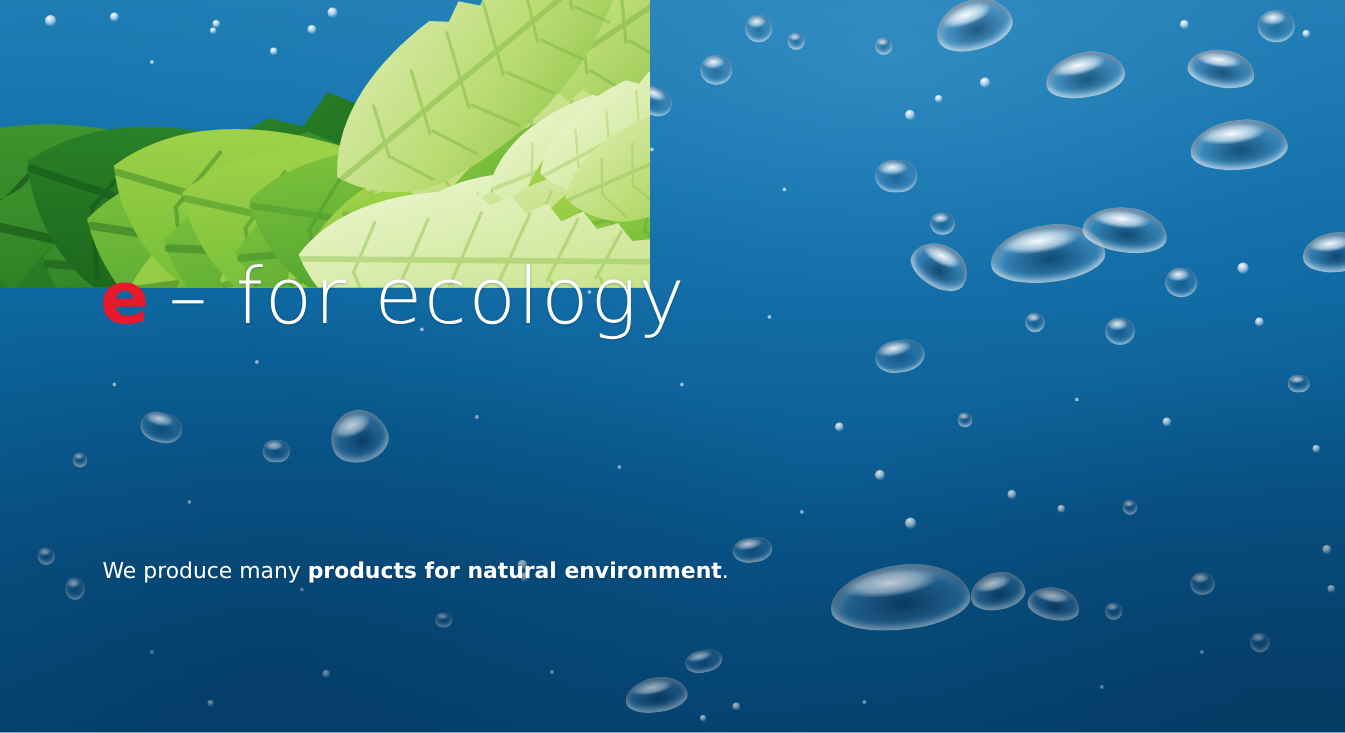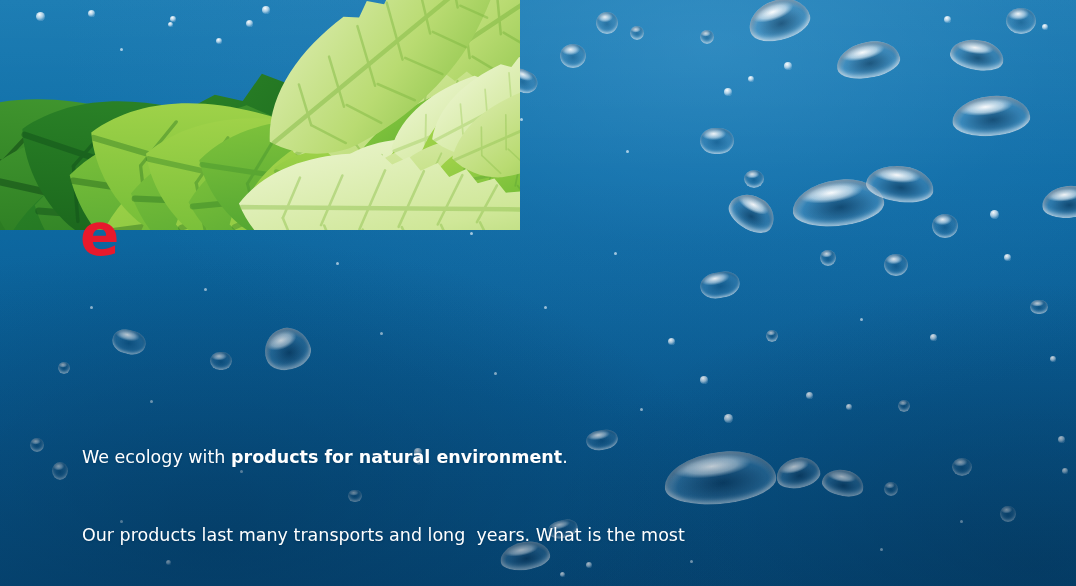--- a/index.html
+++ b/index.html
@@ -491,21 +491,21 @@
         <g transform="translate(240,132) rotate(6) scale(0.62)">
           <use href="#leaf" fill="url(#gLite2)"></use>
           <use href="#leafveins" stroke="#8cc04c" opacity="0.45"></use>
         </g>
       </g>
     </svg>
   </div>
 
   <div class="headline">
     <span class="mark-e">e</span>
+    <span class="tagline">– for ecology</span>
   </div>
 
   <div class="body-copy">
-    <p><span>We ecology with </span><span class="strong">products for natural environment</span><span>.</span></p>
-    <p>Our products last many transports and long  years. What is the most</p>
+    <p><span>We produce many </span><span class="strong">products for natural environment</span><span>.</span></p>
     
   </div>
 
 </div>
 
 </body></html>

